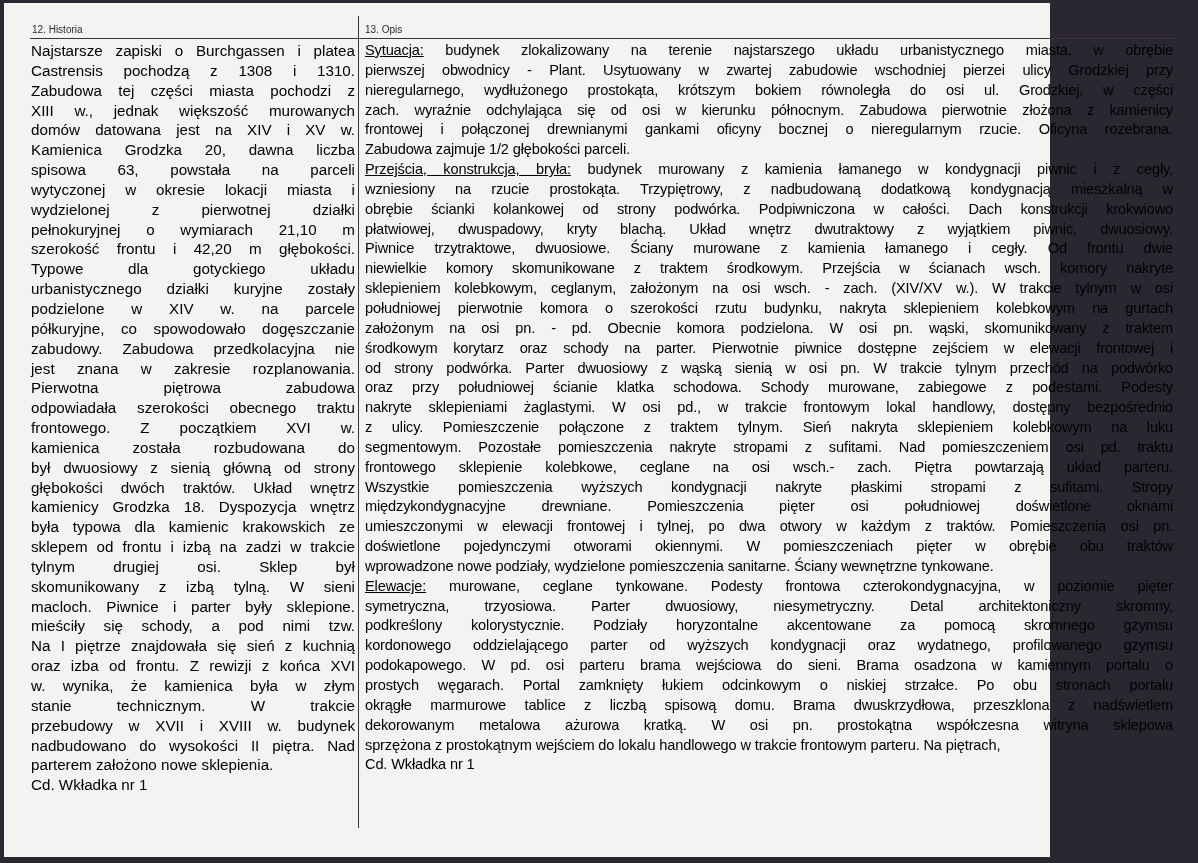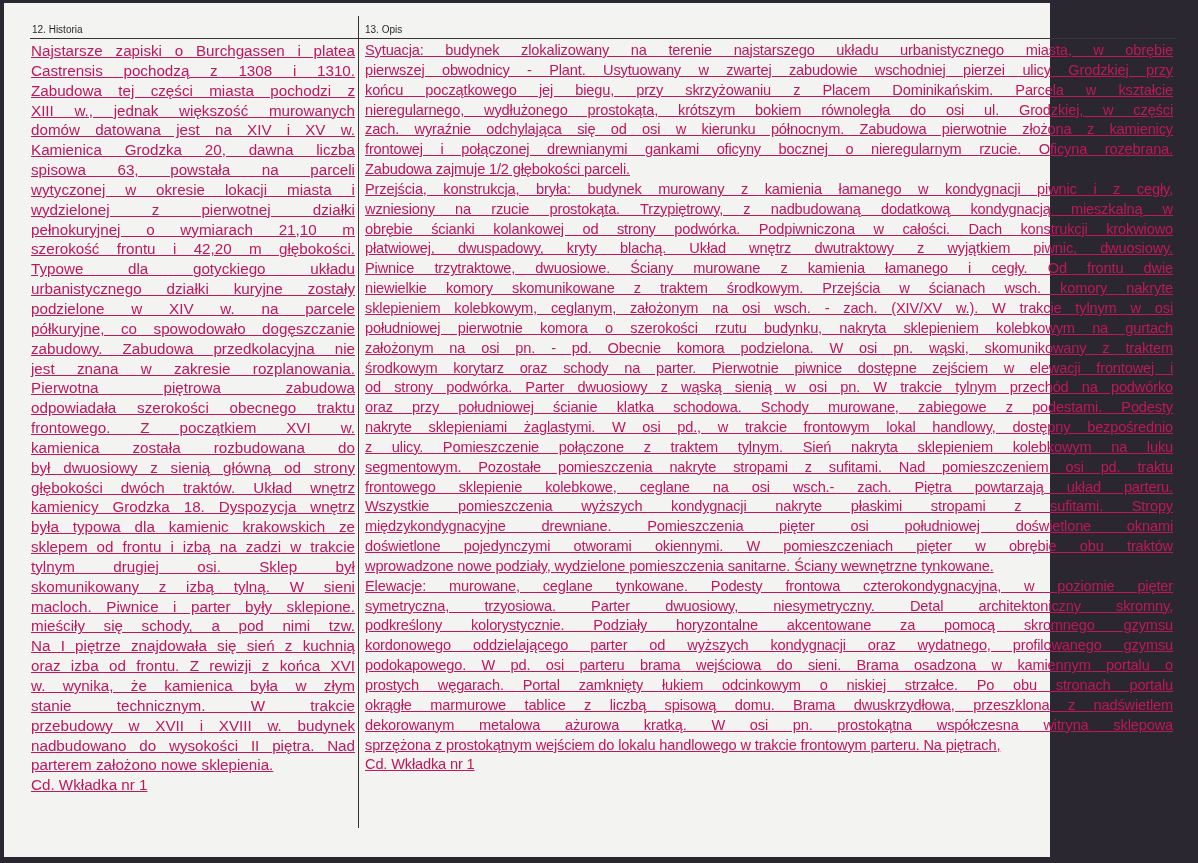--- a/index.html
+++ b/index.html
@@ -46,24 +46,23 @@
       color: #2a2a2a;
       line-height: 12px;
     }
     .label.left { left: 28px; }
     .label.right { left: 361px; }
 
     .col {
       position: absolute;
       top: 38px;
       font-family: "Liberation Sans", sans-serif;
-      color: #be185d;
+      color: #000000;
       font-size: 15.2px;
       line-height: 19.85px;
-      text-decoration: underline;
     }
     .col.left {
       left: 27px;
       width: 324px;
       text-align: justify;
     }
     .col.right {
       left: 361px;
       width: 808px;
       text-align: justify;
@@ -136,21 +135,20 @@
     <span class="line">przebudowy w XVII i XVIII w. budynek</span>
     <span class="line">nadbudowano do wysokości II piętra. Nad</span>
     <span class="line last">parterem założono nowe sklepienia.</span>
     <span class="cont">Cd. Wkładka nr 1</span>
   </div>
 
   <div class="col right">
 
     <span class="line"><span class="u">Sytuacja:</span><span> budynek zlokalizowany na terenie najstarszego układu urbanistycznego miasta, w obrębie</span></span>
     <span class="line">pierwszej obwodnicy - Plant. Usytuowany w zwartej zabudowie wschodniej pierzei ulicy Grodzkiej przy</span>
-    <span class="line">końcu początkowego jej biegu, przy skrzyżowaniu z Placem Dominikańskim. Parcela w kształcie</span>
     <span class="line">nieregularnego, wydłużonego prostokąta, krótszym bokiem równoległa do osi ul. Grodzkiej, w części</span>
     <span class="line">zach. wyraźnie odchylająca się od osi w kierunku północnym. Zabudowa pierwotnie złożona z kamienicy</span>
     <span class="line">frontowej i połączonej drewnianymi gankami oficyny bocznej o nieregularnym rzucie. Oficyna rozebrana.</span>
     <span class="line last">Zabudowa zajmuje 1/2 głębokości parceli.</span>
 
     <span class="line"><span class="u">Przejścia, konstrukcja, bryła:</span><span> budynek murowany z kamienia łamanego w kondygnacji piwnic i z cegły,</span></span>
     <span class="line">wzniesiony na rzucie prostokąta. Trzypiętrowy, z nadbudowaną dodatkową kondygnacją mieszkalną w</span>
     <span class="line">obrębie ścianki kolankowej od strony podwórka. Podpiwniczona w całości. Dach konstrukcji krokwiowo</span>
     <span class="line">płatwiowej, dwuspadowy, kryty blachą. Układ wnętrz dwutraktowy z wyjątkiem piwnic, dwuosiowy.</span>
     <span class="line">Piwnice trzytraktowe, dwuosiowe. Ściany murowane z kamienia łamanego i cegły. Od frontu dwie</span>
@@ -160,20 +158,21 @@
     <span class="line">założonym na osi pn. - pd. Obecnie komora podzielona. W osi pn. wąski, skomunikowany z traktem</span>
     <span class="line">środkowym korytarz oraz schody na parter. Pierwotnie piwnice dostępne zejściem w elewacji frontowej i</span>
     <span class="line">od strony podwórka. Parter dwuosiowy z wąską sienią w osi pn. W trakcie tylnym przechód na podwórko</span>
     <span class="line">oraz przy południowej ścianie klatka schodowa. Schody murowane, zabiegowe z podestami. Podesty</span>
     <span class="line">nakryte sklepieniami żaglastymi. W osi pd., w trakcie frontowym lokal handlowy, dostępny bezpośrednio</span>
     <span class="line">z ulicy. Pomieszczenie połączone z traktem tylnym. Sień nakryta sklepieniem kolebkowym na luku</span>
     <span class="line">segmentowym. Pozostałe pomieszczenia nakryte stropami z sufitami. Nad pomieszczeniem osi pd. traktu</span>
     <span class="line">frontowego sklepienie kolebkowe, ceglane na osi wsch.- zach. Piętra powtarzają układ parteru.</span>
     <span class="line">Wszystkie pomieszczenia wyższych kondygnacji nakryte płaskimi stropami z sufitami. Stropy</span>
     <span class="line">międzykondygnacyjne drewniane. Pomieszczenia pięter osi południowej doświetlone oknami</span>
+    <span class="line">umieszczonymi w elewacji frontowej i tylnej, po dwa otwory w każdym z traktów. Pomieszczenia osi pn.</span>
     <span class="line">doświetlone pojedynczymi otworami okiennymi. W pomieszczeniach pięter w obrębie obu traktów</span>
     <span class="line last">wprowadzone nowe podziały, wydzielone pomieszczenia sanitarne. Ściany wewnętrzne tynkowane.</span>
 
     <span class="line"><span class="u">Elewacje:</span><span> murowane, ceglane tynkowane. Podesty frontowa czterokondygnacyjna, w poziomie pięter</span></span>
     <span class="line">symetryczna, trzyosiowa. Parter dwuosiowy, niesymetryczny. Detal architektoniczny skromny,</span>
     <span class="line">podkreślony kolorystycznie. Podziały horyzontalne akcentowane za pomocą skromnego gzymsu</span>
     <span class="line">kordonowego oddzielającego parter od wyższych kondygnacji oraz wydatnego, profilowanego gzymsu</span>
     <span class="line">podokapowego. W pd. osi parteru brama wejściowa do sieni. Brama osadzona w kamiennym portalu o</span>
     <span class="line">prostych węgarach. Portal zamknięty łukiem odcinkowym o niskiej strzałce. Po obu stronach portalu</span>
     <span class="line">okrągłe marmurowe tablice z liczbą spisową domu. Brama dwuskrzydłowa, przeszklona z nadświetlem</span>

